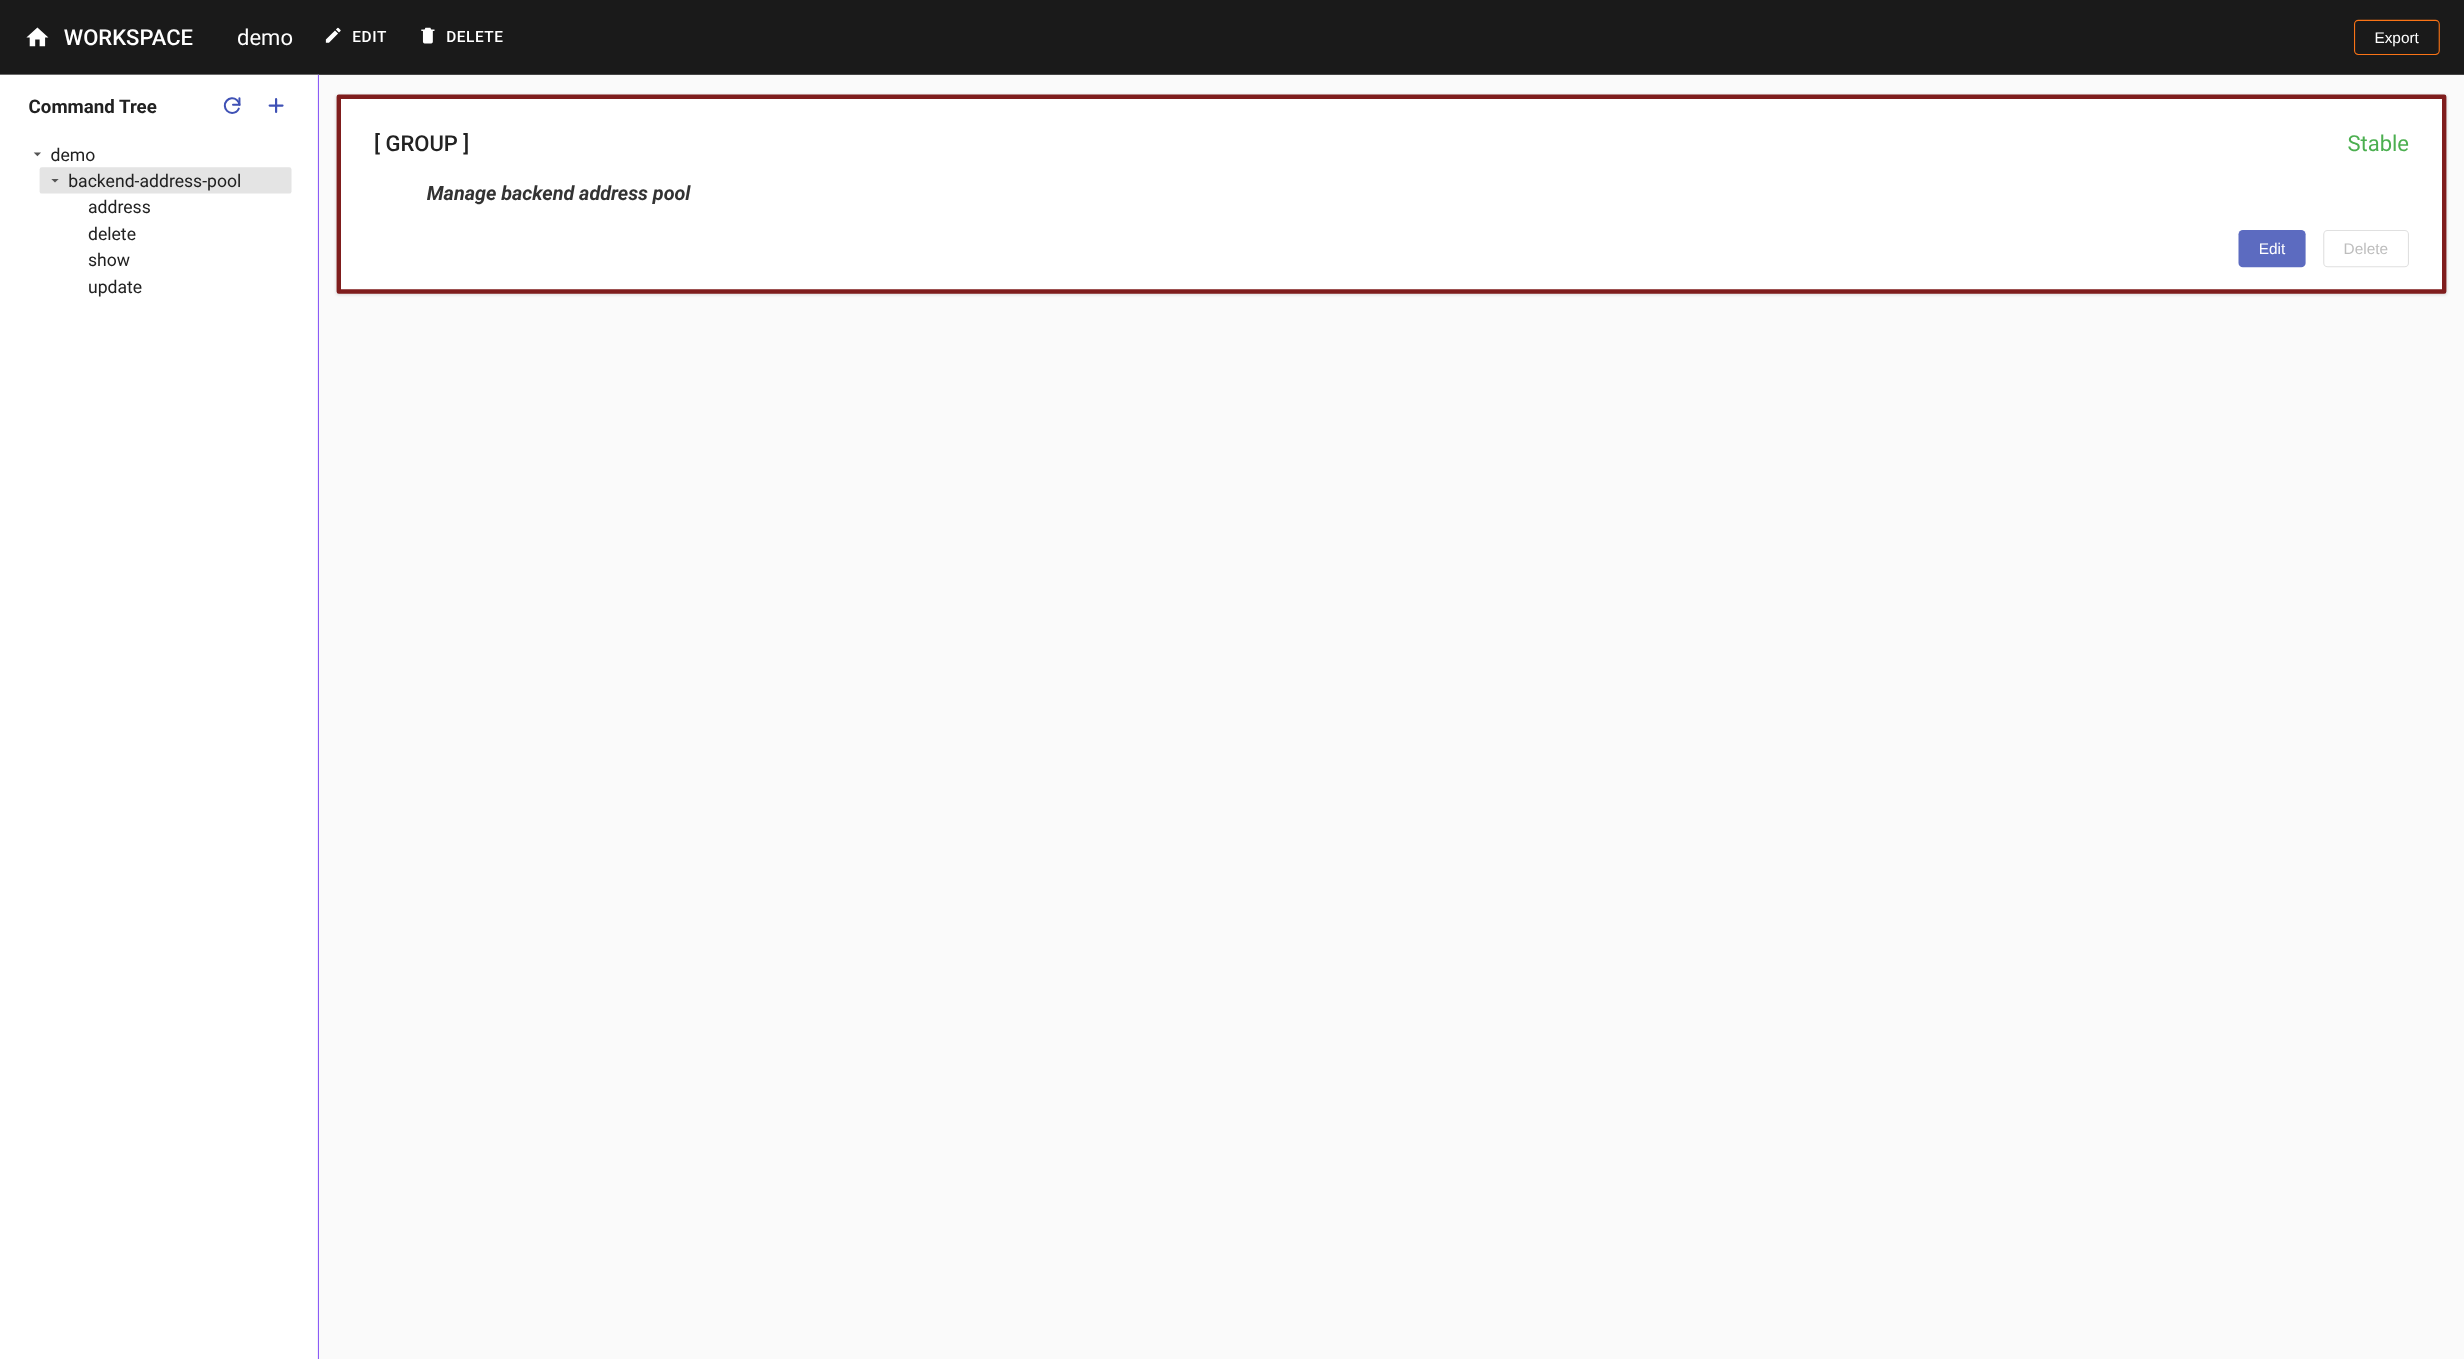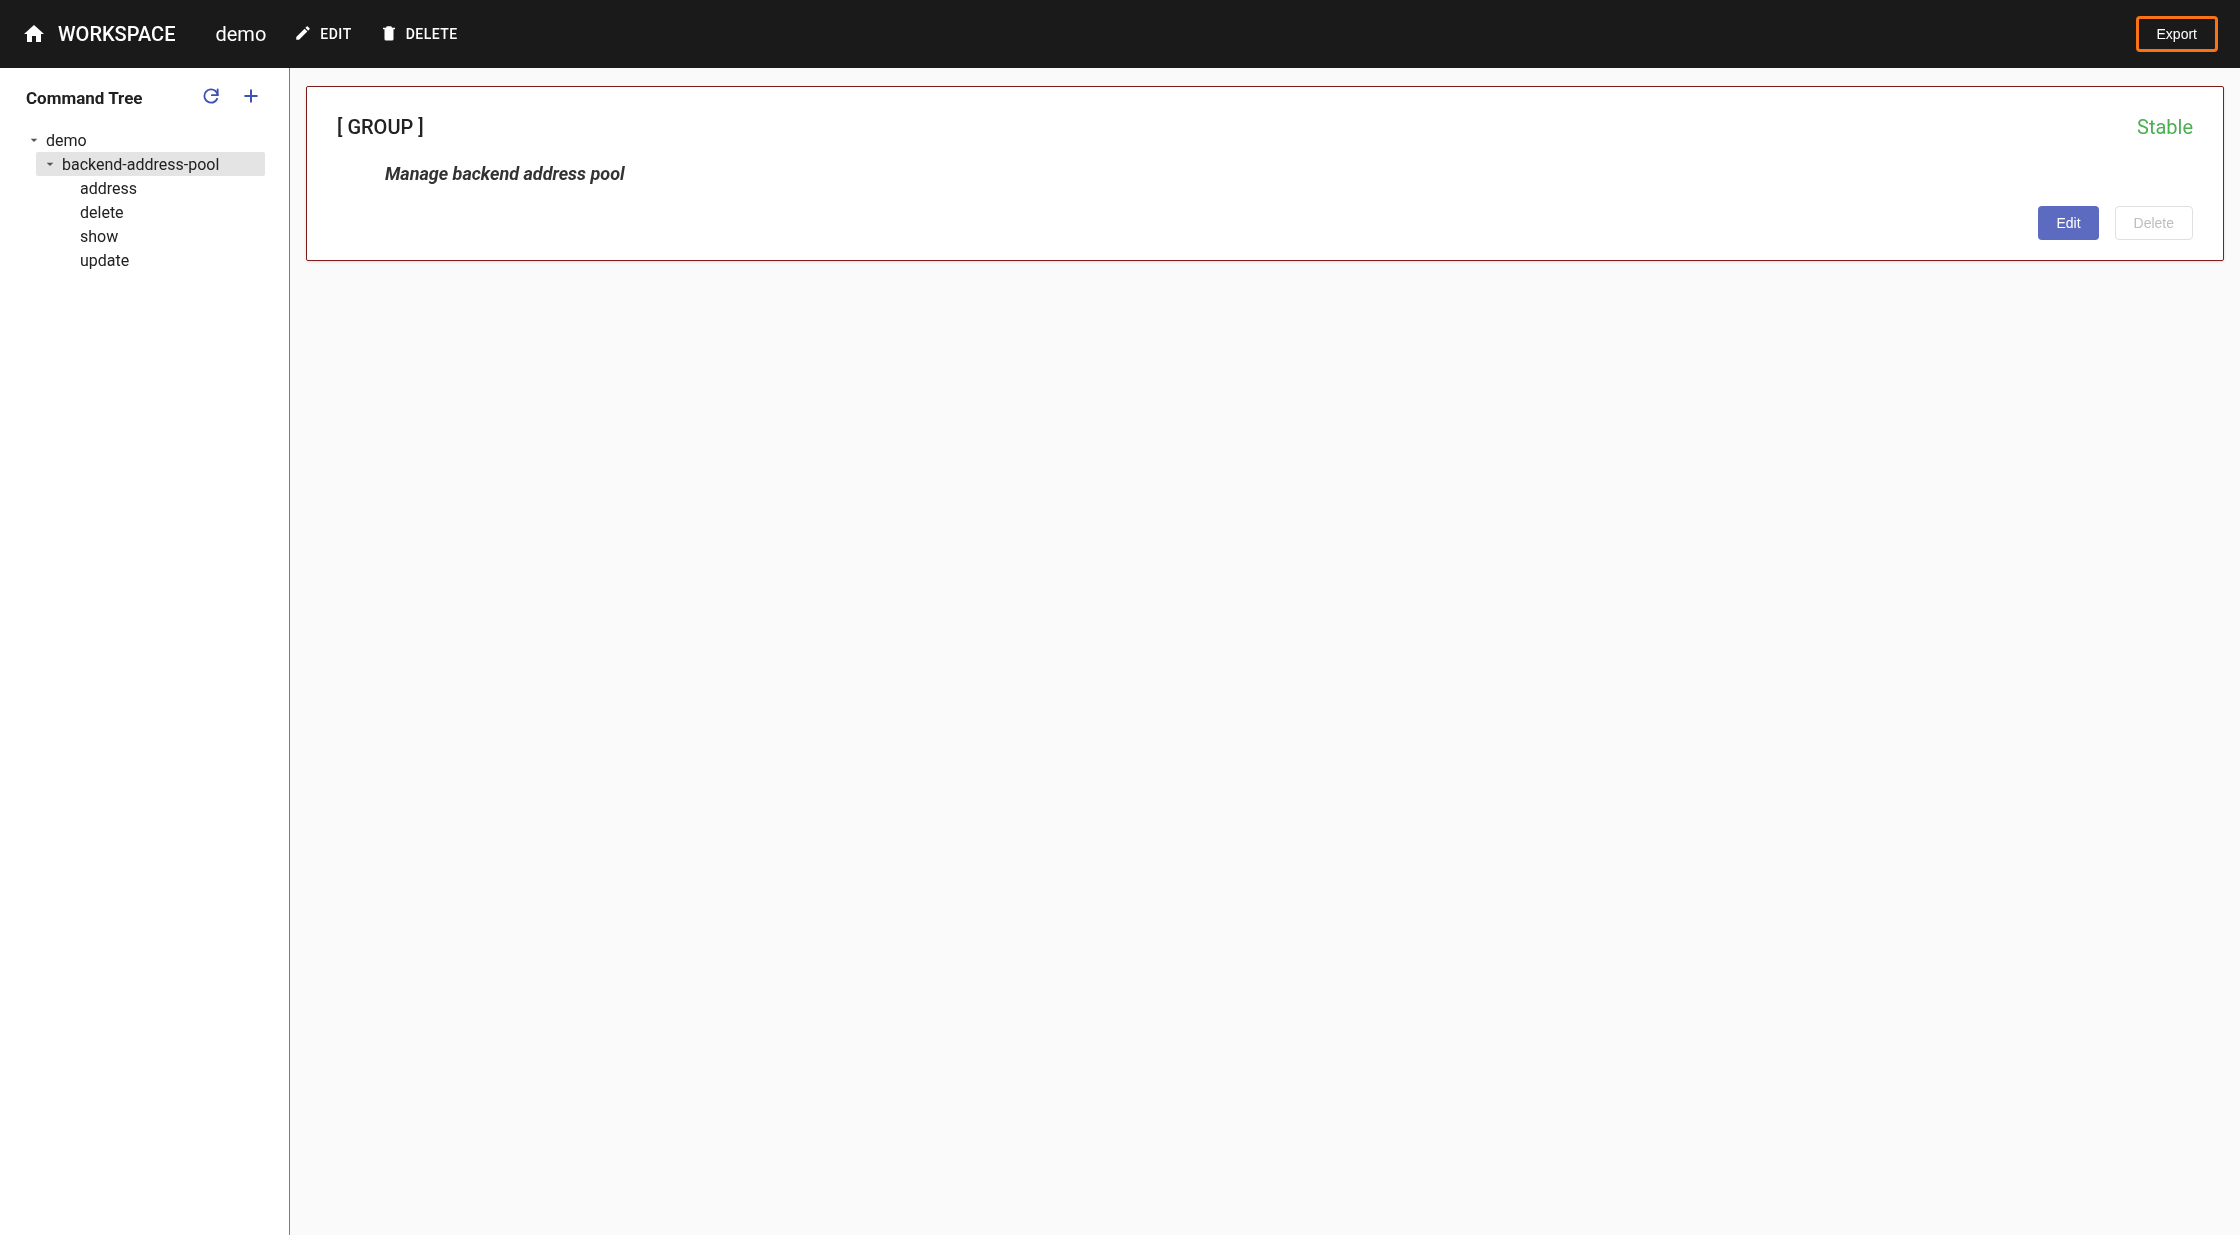--- a/index.html
+++ b/index.html
@@ -22,21 +22,21 @@
   font-size: 20px; font-weight: 400; margin-left: 40px;
 }
 .appbar .bar-btn {
   display: inline-flex; align-items: center; gap: 8px;
   margin-left: 28px; cursor: pointer; font-size: 14px; font-weight: 500;
   letter-spacing: 0.5px;
 }
 .appbar .bar-btn svg { width: 18px; height: 18px; }
 .appbar .spacer { flex: 1; }
 .appbar .export-btn {
-  border: 3px solid #f97316; background: transparent; color: #fff;
+  border: 1px solid #f97316; background: transparent; color: #fff;
   padding: 7px 18px; font-size: 14px; font-weight: 500; border-radius: 4px;
   cursor: pointer;
 }
 
 
 .layout { display: flex; height: calc(100vh - 60px); }
 
 
 .sidebar {
   width: 290px; border-right: 1px solid #8b5cf6; background: #fff;
@@ -63,21 +63,21 @@
 .tree-node.selected {
   background: #e4e4e4; margin-left: 36px; padding-left: 6px; margin-right: 24px;
   border-radius: 2px;
 }
 .tree-node .chev { width: 16px; height: 16px; margin-right: 4px; display: inline-flex; align-items: center; }
 .tree-node .label { }
 
 
 .main { flex: 1; padding: 18px 16px; }
 .card {
-  background: #fff; border: 1px solid #7f1d1d; border-radius: 2px;
+  background: #fff; border: 4px solid #7f1d1d; border-radius: 2px;
   box-shadow: 0 1px 3px rgba(0,0,0,0.12);
   padding: 28px 30px 20px 30px;
 }
 .card-top { display: flex; align-items: center; }
 .group-tag { font-size: 20px; font-weight: 500; color: #222; }
 .status-tag { margin-left: auto; font-size: 20px; color: #4caf50; }
 .cmd-title { font-size: 36px; font-weight: 700; margin-top: 26px; }
 .cmd-desc { font-size: 18px; font-style: italic; color: #333; margin-top: 24px; margin-left: 48px; font-weight: bold; }
 .card-actions { display: flex; justify-content: flex-end; gap: 16px; margin-top: 22px; }
 .btn {

